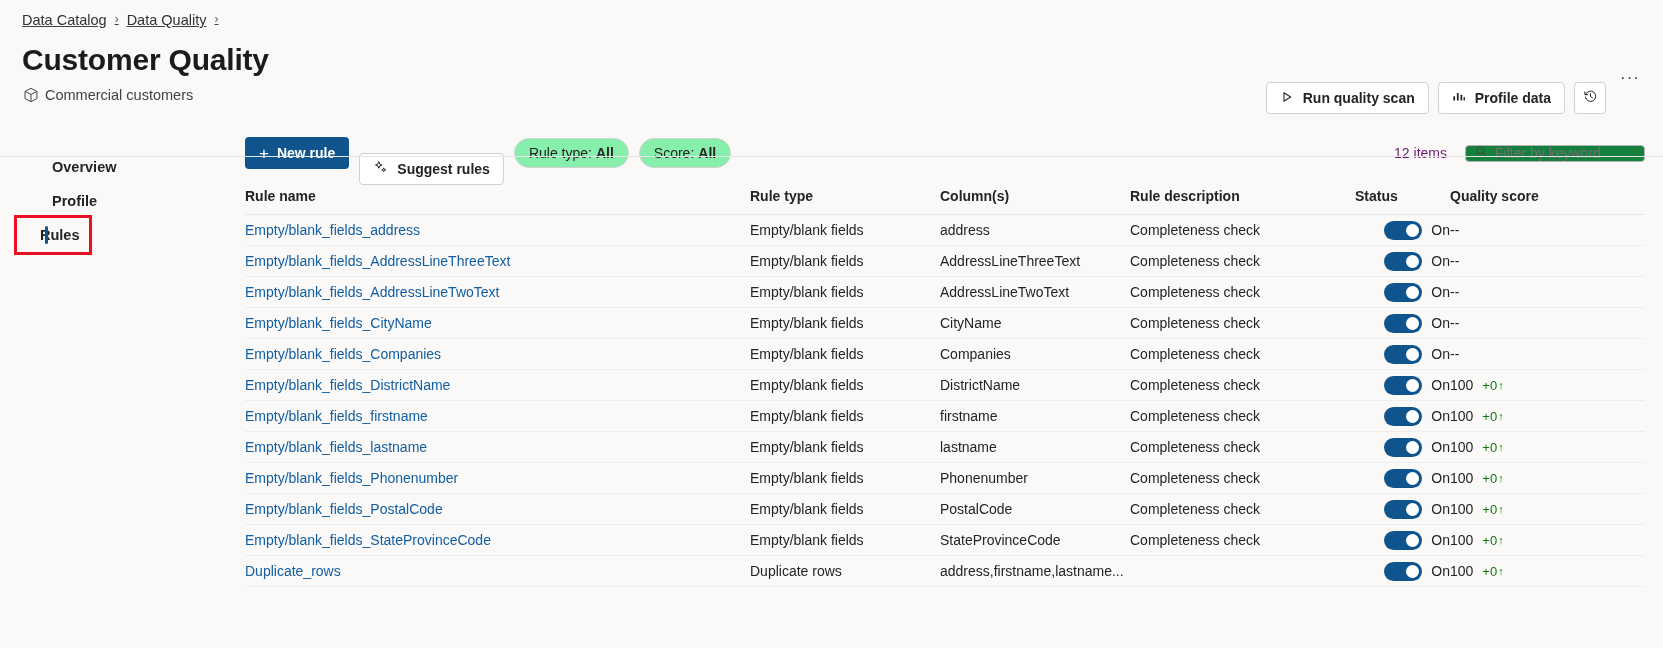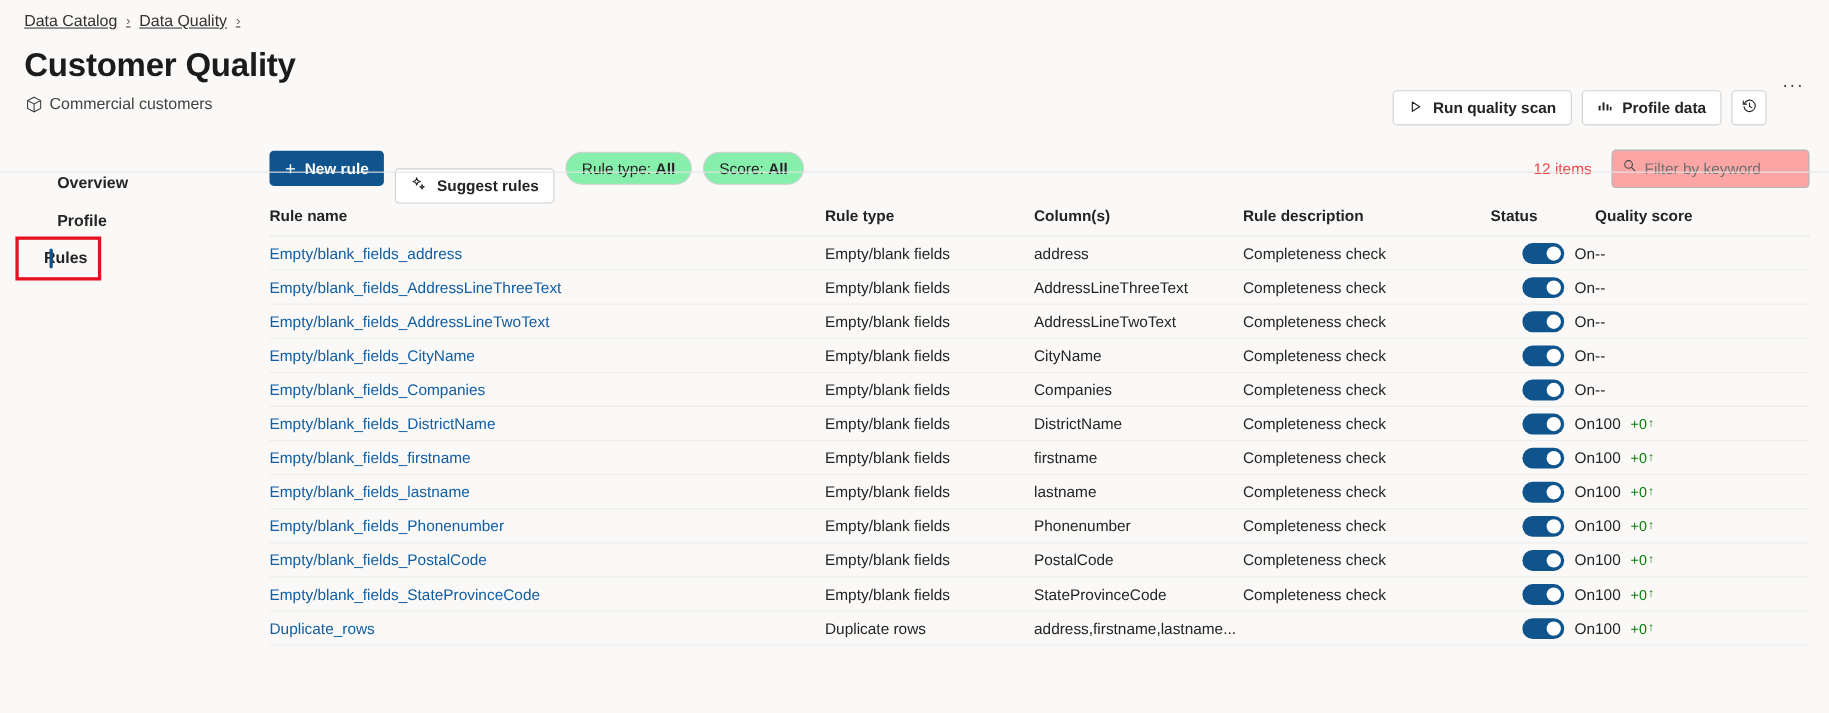--- a/index.html
+++ b/index.html
@@ -112,25 +112,25 @@
     display: inline-flex; align-items: center;
     height: 30px; padding: 0 14px;
     border: 1px solid #d1d1d1; border-radius: 16px;
     background: #86efac; font-size: 14px; color: #242424;
     cursor: pointer; white-space: nowrap;
   }
   .pill b { font-weight: 700; margin-left: 4px; }
   .toolbar-right {
     margin-left: auto; display: flex; align-items: center; gap: 18px;
   }
-  .item-count { font-size: 14px; color: #ef4444; margin-left: 44px; }
+  .item-count { font-size: 14px; color: #701a75; margin-left: 44px; }
   .search-box {
     display: flex; align-items: center; gap: 7px;
-    width: 180px; height: 35px; padding: 0 9px;
-    border: 1px solid #b3b3b3; border-radius: 4px; background: #fca5a5;
+    width: 180px; height: 17px; padding: 0 9px;
+    border: 1px solid #b3b3b3; border-radius: 4px; background: #15803d;
   }
   .search-box input {
     border: none; outline: none; background: transparent;
     font-size: 14px; color: #242424; width: 100%;
     font-family: "Liberation Sans", sans-serif;
   }
   .search-box input::placeholder { color: #707070; }
 
   
   table.rules { width: 100%; border-collapse: collapse; table-layout: fixed; }

